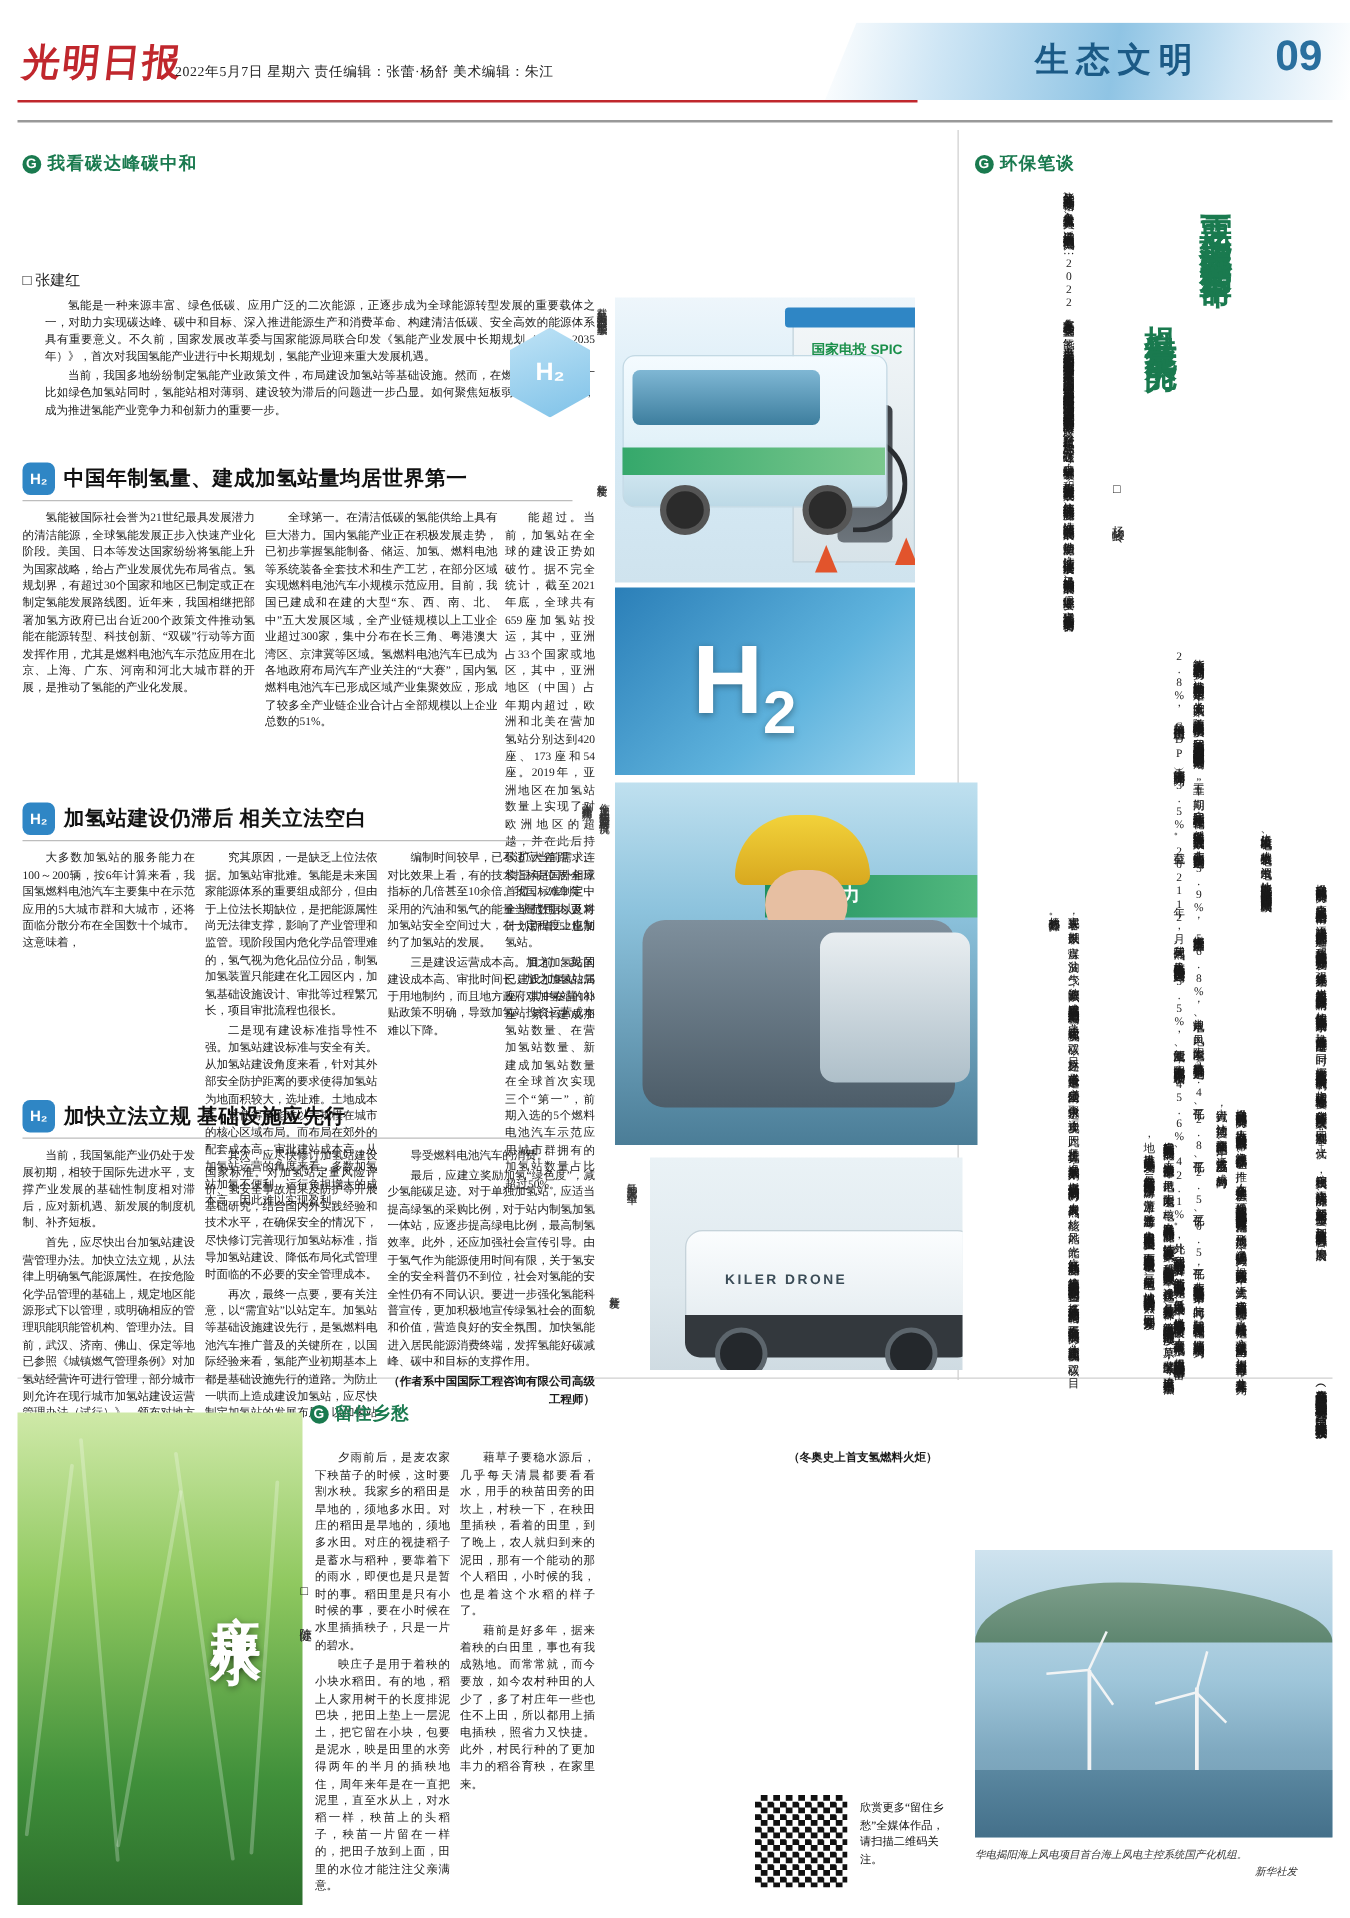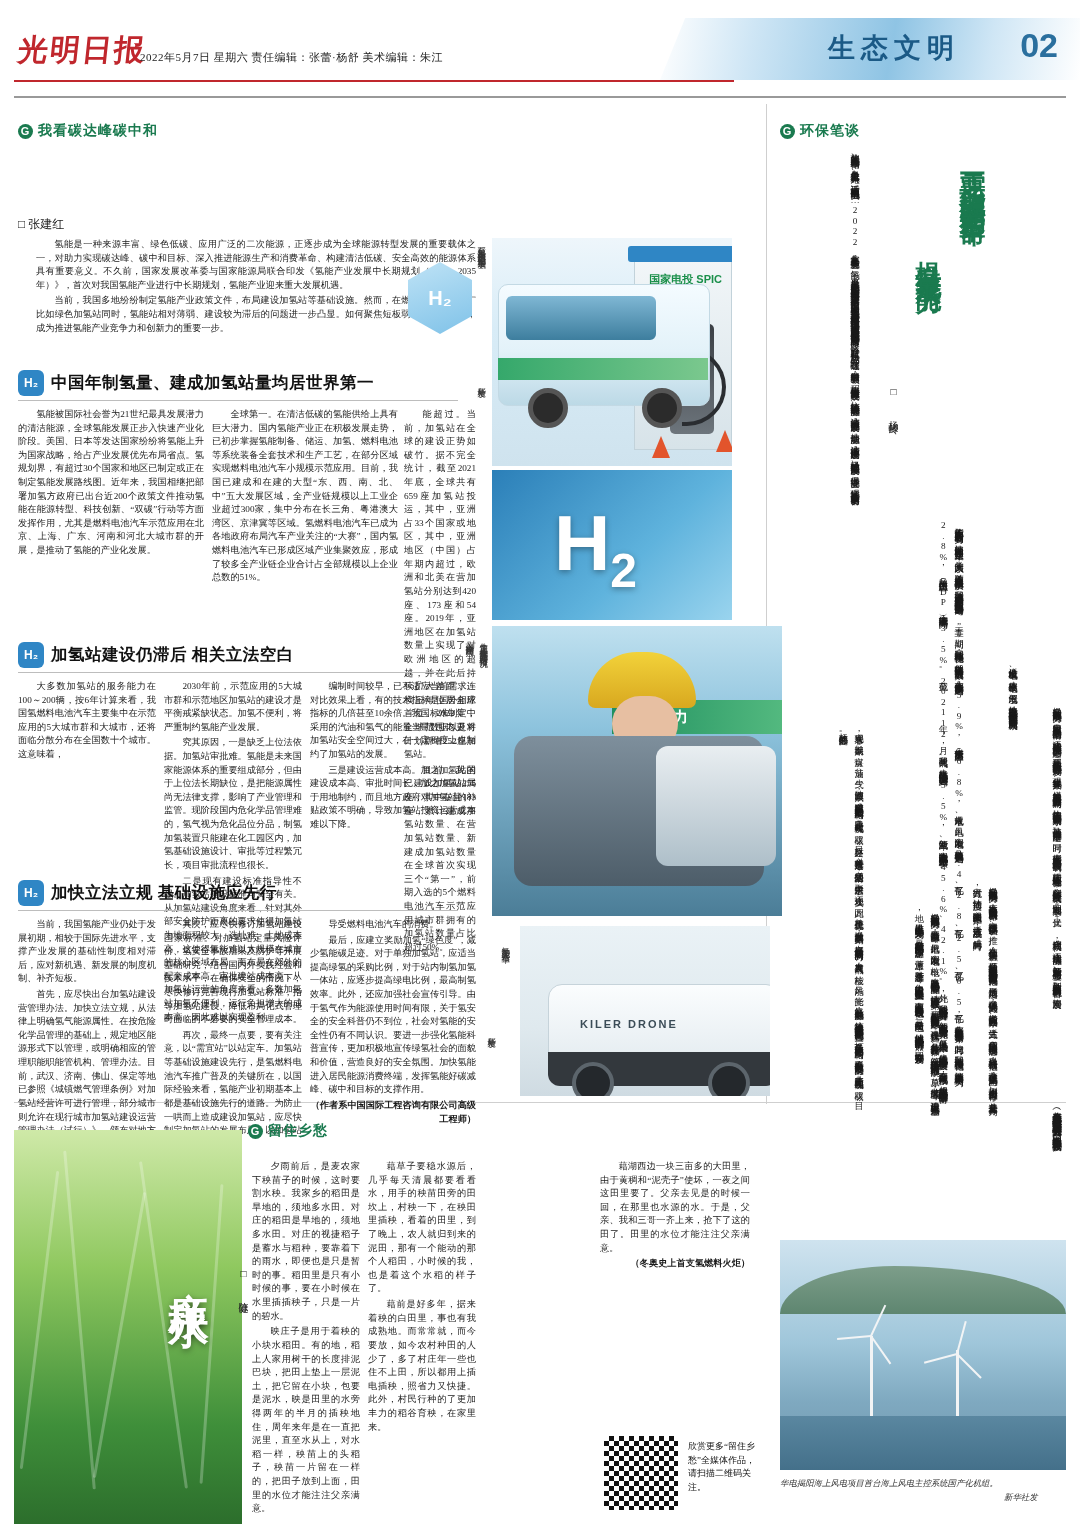--- a/index.html
+++ b/index.html
@@ -142,21 +142,21 @@
 <body>
 
 <div class="page">
 
   <div class="masthead">
     <div class="mh-logo">光明日报</div>
     <div class="mh-rule"></div>
     <div class="mh-meta">2022年5月7日   星期六   责任编辑：张蕾·杨舒   美术编辑：朱江</div>
     <div class="mh-band"></div>
     <div class="mh-section">生态文明</div>
-    <div class="mh-page">02</div>
+    <div class="mh-page">09</div>
   </div>
 
   <div class="col-rule" style="left:766px;top:104px;height:1000px;"></div>
   <div class="hrule" style="left:14px;top:1102px;width:1052px;"></div>
   <div class="hrule" style="left:14px;top:96px;width:1052px;height:2px;background:#999;"></div>
 
   <div class="kicker" style="left:18px;top:122px;">
     <span class="gmark">G</span>
     <span>我看碳达峰碳中和</span>
   </div>
@@ -191,21 +191,20 @@
   <div class="subhead" style="left:18px;top:642px;">
     <div class="sub-badge">H₂</div>
     <div class="sub-text">加氢站建设仍滞后  相关立法空白</div>
   </div>
   <div class="sub-line" style="left:18px;top:672px;width:440px;"></div>
 
   <div class="body" style="left:18px;top:680px;width:138px;">
     <p>大多数加氢站的服务能力在100～200辆，按6年计算来看，我国氢燃料电池汽车主要集中在示范应用的5大城市群和大城市，还将面临分散分布在全国数十个城市。这意味着，</p>
   </div>
   <div class="body" style="left:164px;top:680px;width:138px;">
-    <p>2030年前，示范应用的5大城市群和示范地区加氢站的建设才是平衡戒紧缺状态。加氢不便利，将严重制约氢能产业发展。</p>
     <p>究其原因，一是缺乏上位法依据。加氢站审批难。氢能是未来国家能源体系的重要组成部分，但由于上位法长期缺位，是把能源属性尚无法律支撑，影响了产业管理和监管。现阶段国内危化学品管理难的，氢气视为危化品位分品，制氢加氢装置只能建在化工园区内，加氢基础设施设计、审批等过程繁冗长，项目审批流程也很长。</p>
     <p>二是现有建设标准指导性不强。加氢站建设标准与安全有关。从加氢站建设角度来看，针对其外部安全防护距离的要求使得加氢站为地面积较大，选址难。土地成本高，这使得氢能难以大规模在城市的核心区域布局。而布局在郊外的配套成本高、审批建站成本高，从加氢站运营的角度来看，多数加氢站加氢不便利，运行负担增大的成本高，因此难以实现盈利。</p>
   </div>
   <div class="body" style="left:310px;top:680px;width:166px;">
     <p>编制时间较早，已不适应当前需求。对比效果上看，有的技术指标是国外相应指标的几倍甚至10余倍。我国标准制定中采用的汽油和氢气的能量当量数据以及对加氢站安全空间过大，在一定程度上也制约了加氢站的发展。</p>
     <p>三是建设运营成本高。加之加氢站的建设成本高、审批时间长，加之加氢站属于用地制约，而且地方政府对加氢站的补贴政策不明确，导致加氢站投资运营成本难以下降。</p>
   </div>
 
   <div class="subhead" style="left:18px;top:880px;">
     <div class="sub-badge">H₂</div>
@@ -304,21 +303,20 @@
 
   <div class="body" style="left:252px;top:1160px;width:108px;">
     <p>夕雨前后，是麦农家下秧苗子的时候，这时要割水秧。我家乡的稻田是旱地的，须地多水田。对庄的稻田是旱地的，须地多水田。对庄的视捷稻子是蓄水与稻种，要靠着下的雨水，即便也是只是暂时的事。稻田里是只有小时候的事，要在小时候在水里插插秧子，只是一片的碧水。</p>
     <p>映庄子是用于着秧的小块水稻田。有的地，稻上人家用树干的长度排泥巴块，把田上垫上一层泥土，把它留在小块，包要是泥水，映是田里的水旁得两年的半月的插秧地住，周年来年是在一直把泥里，直至水从上，对水稻一样，秧苗上的头稻子，秧苗一片留在一样的，把田子放到上面，田里的水位才能注注父亲满意。</p>
   </div>
   <div class="body" style="left:368px;top:1160px;width:108px;">
     <p>藉草子要稳水源后，几乎每天清晨都要看看水，用手的秧苗田旁的田坎上，村秧一下，在秧田里插秧，看着的田里，到了晚上，农人就归到来的泥田，那有一个能动的那个人稻田，小时候的我，也是着这个水稻的样子了。</p>
     <p>藉前是好多年，据来着秧的白田里，事也有我成熟地。而常常就，而今要放，如今农村种田的人少了，多了村庄年一些也住不上田，所以都用上插电插秧，照省力又快捷。此外，村民行种的了更加丰力的稻谷育秧，在家里来。</p>
   </div>
   <div class="body" style="left:600px;top:1160px;width:150px;">
-    <p>藉湖西边一块三亩多的大田里，由于黄稠和“泥壳子”使坏，一夜之间这田里要了。父亲去见是的时候一回，在那里也水源的水。于是，父亲、我和三哥一齐上来，抢下了这的田了。田里的水位才能注注父亲满意。</p>
     <p style="text-align:right;text-indent:0;font-weight:bold;">（冬奥史上首支氢燃料火炬）</p>
   </div>
 
   <div class="qr" style="left:600px;top:1432px;"></div>
   <div class="qrtext" style="left:688px;top:1440px;width:70px;">欣赏更多“留住乡愁”全媒体作品，请扫描二维码关注。</div>
 
   <div class="photo windphoto" style="left:780px;top:1240px;width:286px;height:230px;">
     <div class="hill"></div>
     <div class="turbine" style="left:90px;top:96px;height:96px;"></div>
     <div class="blade" style="left:90px;top:62px;transform:rotate(25deg);"></div>

